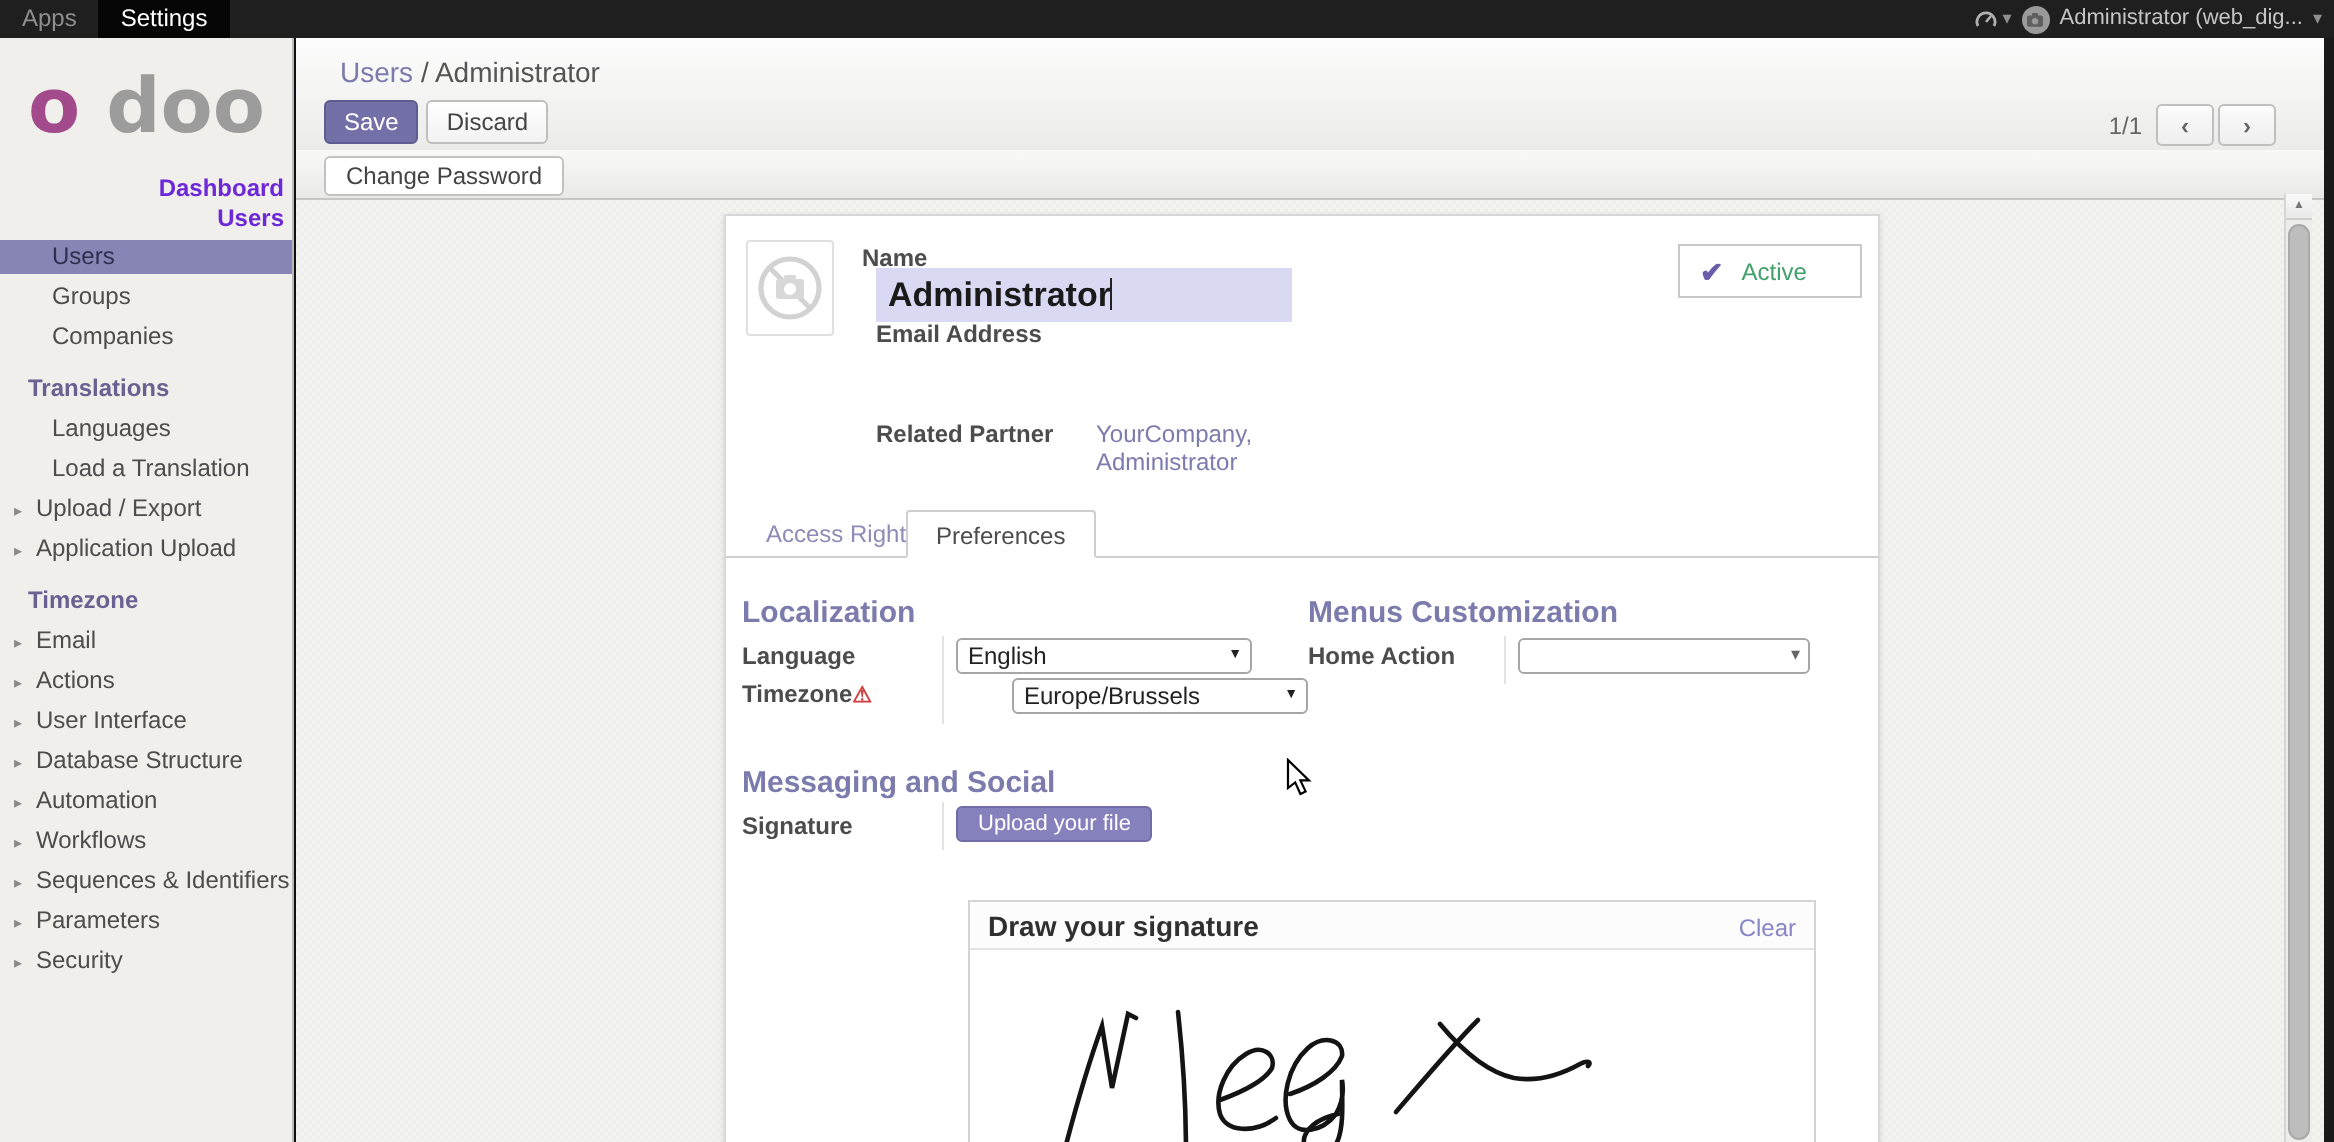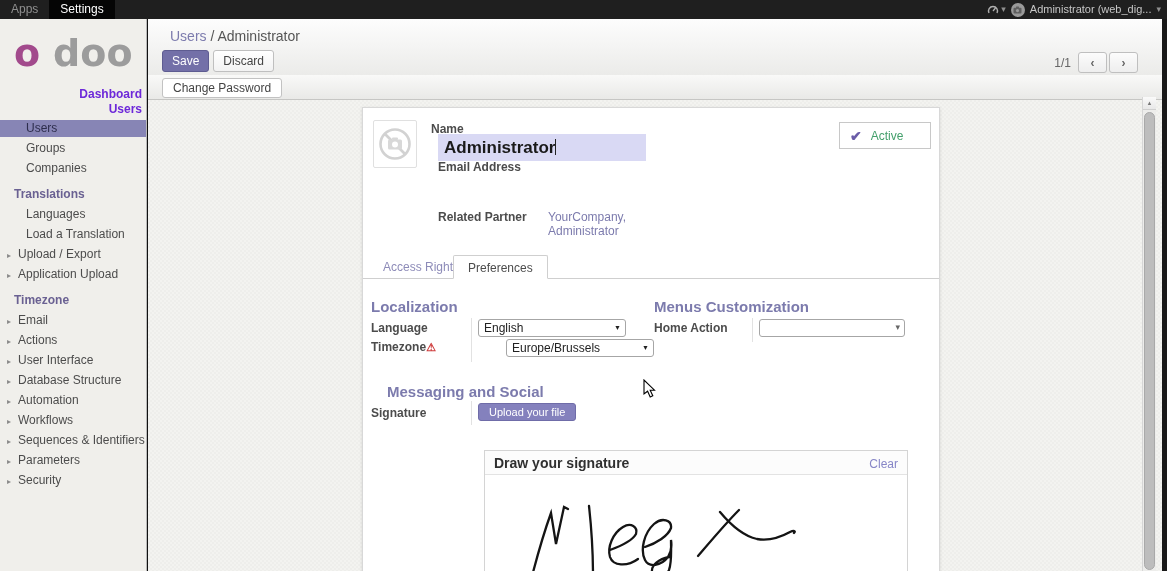--- a/index.html
+++ b/index.html
@@ -250,21 +250,21 @@
         </div>
 
         <div class="group-title" style="left:291px; top:190px;">Menus Customization</div>
         <div class="v-sep" style="left:389px; top:210px; height:24px;"></div>
         <div class="fld-label" style="left:291px; top:213px;">Home Action</div>
         <div class="select-box" style="left:396px; top:211px; width:146px;">
           <span></span>
           <span class="select-caret gray">▾</span>
         </div>
 
-        <div class="group-title" style="left:24px; top:275px;">Messaging and Social</div>
+        <div class="group-title" style="left:8px; top:275px;">Messaging and Social</div>
         <div class="v-sep" style="left:108px; top:293px; height:24px;"></div>
         <div class="fld-label" style="left:8px; top:298px;">Signature</div>
         <div class="upload-btn">Upload your file</div>
 
         <svg class="mouse-cursor" width="13" height="19" viewBox="0 0 13 19">
           <path d="M1,1 L1,15 L4.6,12.2 L7.2,18 L9.8,16.7 L7.2,11.2 L11.5,11.2 Z" fill="#fff" stroke="#000" stroke-width="1.1"></path>
         </svg>
 
         <div class="sig-panel">
           <div class="sig-header">

